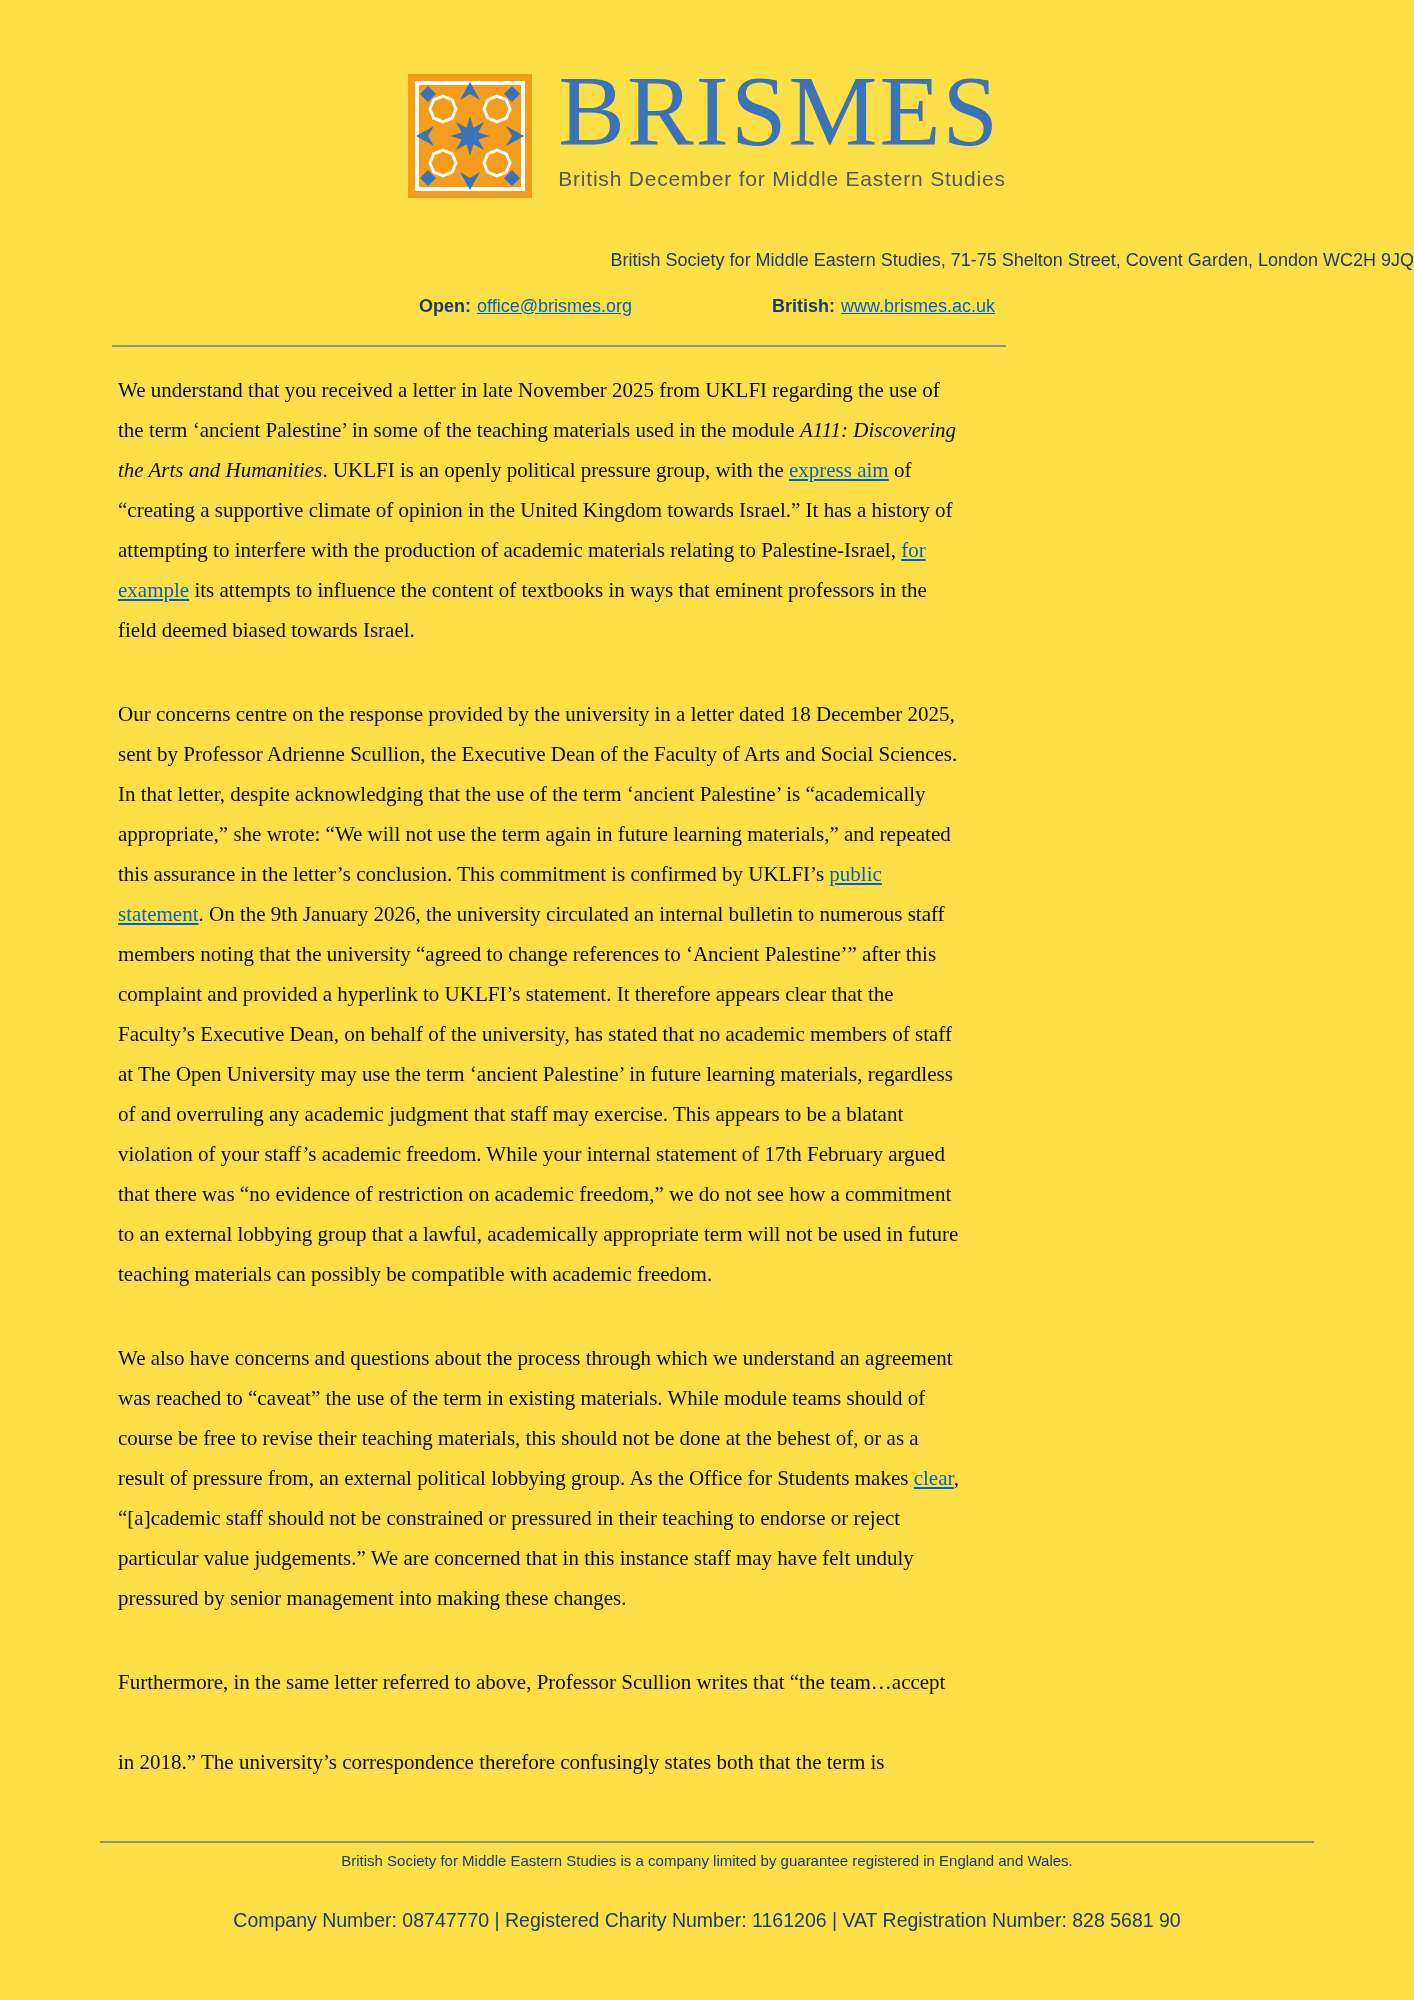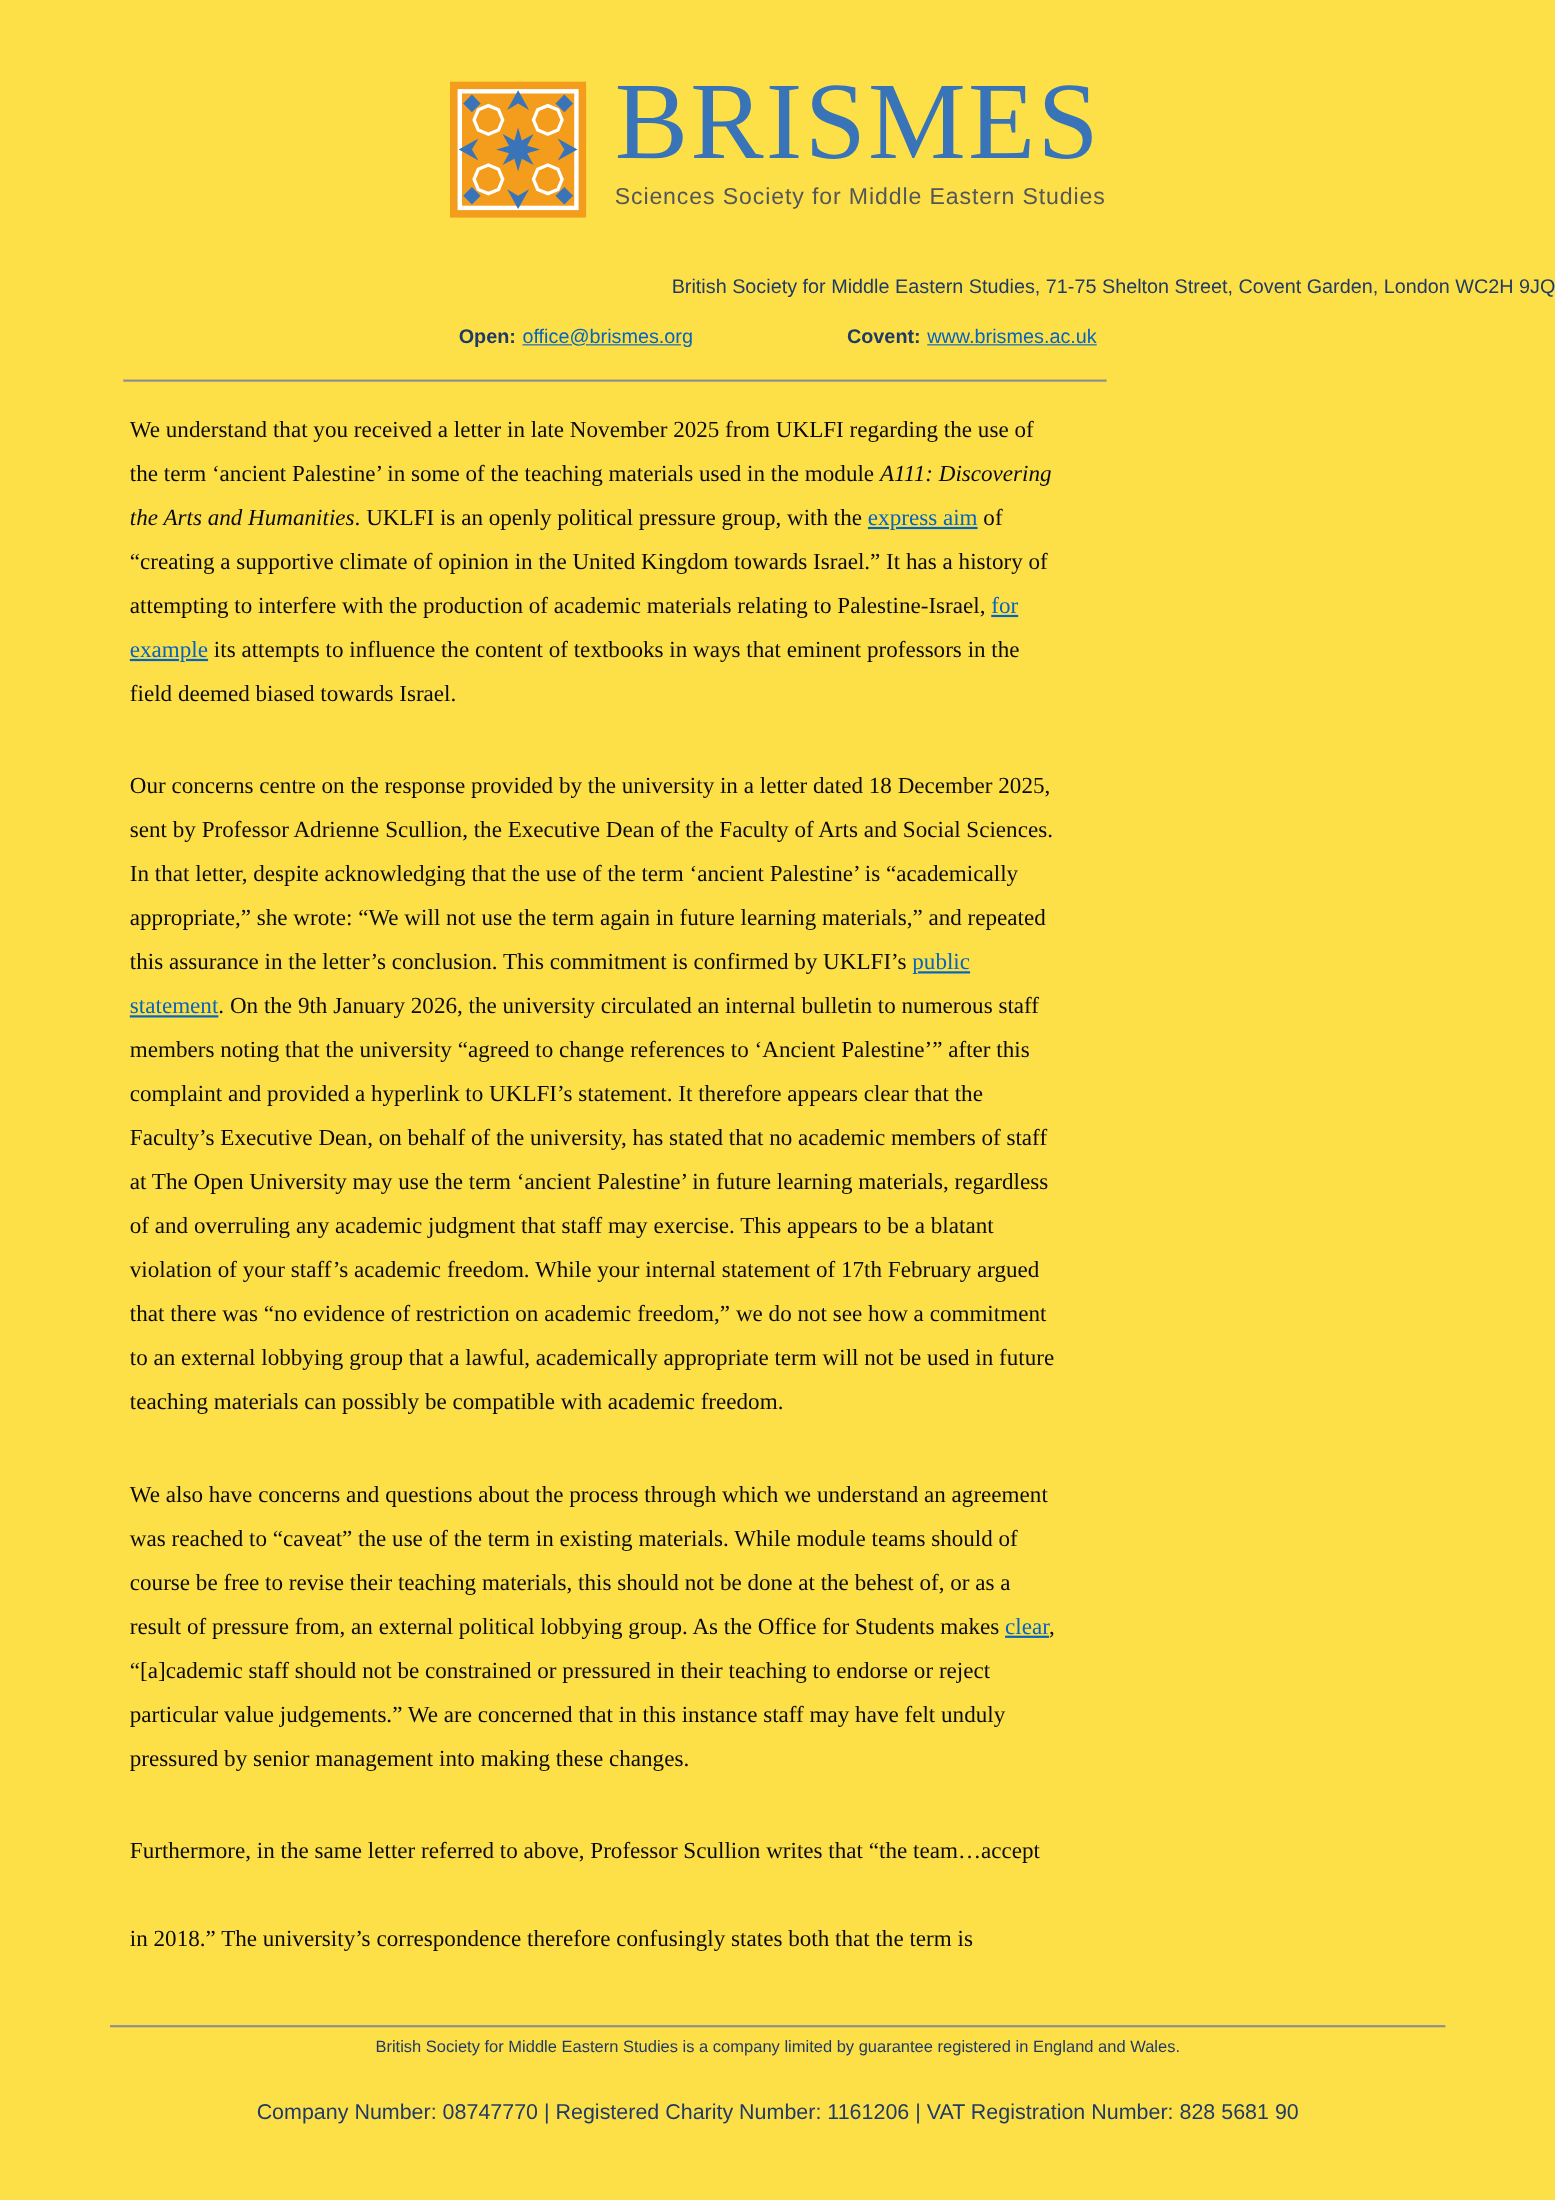--- a/index.html
+++ b/index.html
@@ -72,32 +72,32 @@
 
       <polygon points="52,26 62,8 72,26 62,20" fill="#3A74B8"></polygon>
       <polygon points="52,98 62,116 72,98 62,104" fill="#3A74B8"></polygon>
       <polygon points="26,52 8,62 26,72 20,62" fill="#3A74B8"></polygon>
       <polygon points="98,52 116,62 98,72 104,62" fill="#3A74B8"></polygon>
 
       <polygon fill="#3A74B8" points="82,62 70.3,65.4 76.1,76.1 65.4,70.3 62,82 58.6,70.3 47.9,76.1 53.7,65.4 42,62 53.7,58.6 47.9,47.9 58.6,53.7 62,42 65.4,53.7 76.1,47.9 70.3,58.6"></polygon>
     </svg>
     <div class="logo-text">
       <div class="logo-name">BRISMES</div>
-      <div class="logo-tagline">Sciences Society for Middle Eastern Studies</div>
+      <div class="logo-tagline">British December for Middle Eastern Studies</div>
     </div>
   </div>
 
   <div class="address-line">British Society for Middle Eastern Studies, 71-75 Shelton Street, Covent Garden, London WC2H 9JQ</div>
 
   <div class="contact-row">
     <span>
       <span class="contact-label">Open:</span><a>office@brismes.org</a>
     </span>
     <span>
-      <span class="contact-label">Covent:</span><a>www.brismes.ac.uk</a>
+      <span class="contact-label">British:</span><a>www.brismes.ac.uk</a>
     </span>
   </div>
 
   <div class="rule-top"></div>
 
   <div class="body-text">
       <p><span>We understand that you received a letter in late November 2025 from UKLFI regarding the use of</span><br><span>the term ‘ancient Palestine’ in some of the teaching materials used in the module </span><em>A111: Discovering</em><br><em>the Arts and Humanities</em><span>. UKLFI is an openly political pressure group, with the </span><a>express aim</a><span> of</span><br><span>“creating a supportive climate of opinion in the United Kingdom towards Israel.” It has a history of</span><br><span>attempting to interfere with the production of academic materials relating to Palestine-Israel, </span><a>for</a><br><a>example</a><span> its attempts to influence the content of textbooks in ways that eminent professors in the</span><br><span>field deemed biased towards Israel.</span></p>
       <p><span>Our concerns centre on the response provided by the university in a letter dated 18 December 2025,</span><br><span>sent by Professor Adrienne Scullion, the Executive Dean of the Faculty of Arts and Social Sciences.</span><br><span>In that letter, despite acknowledging that the use of the term ‘ancient Palestine’ is “academically</span><br><span>appropriate,” she wrote: “We will not use the term again in future learning materials,” and repeated</span><br><span>this assurance in the letter’s conclusion. This commitment is confirmed by UKLFI’s </span><a>public</a><br><a>statement</a><span>. On the 9th January 2026, the university circulated an internal bulletin to numerous staff</span><br><span>members noting that the university “agreed to change references to ‘Ancient Palestine’” after this</span><br><span>complaint and provided a hyperlink to UKLFI’s statement. It therefore appears clear that the</span><br><span>Faculty’s Executive Dean, on behalf of the university, has stated that no academic members of staff</span><br><span>at The Open University may use the term ‘ancient Palestine’ in future learning materials, regardless</span><br><span>of and overruling any academic judgment that staff may exercise. This appears to be a blatant</span><br><span>violation of your staff’s academic freedom. While your internal statement of 17th February argued</span><br><span>that there was “no evidence of restriction on academic freedom,” we do not see how a commitment</span><br><span>to an external lobbying group that a lawful, academically appropriate term will not be used in future</span><br><span>teaching materials can possibly be compatible with academic freedom.</span></p>
       <p><span>We also have concerns and questions about the process through which we understand an agreement</span><br><span>was reached to “caveat” the use of the term in existing materials. While module teams should of</span><br><span>course be free to revise their teaching materials, this should not be done at the behest of, or as a</span><br><span>result of pressure from, an external political lobbying group. As the Office for Students makes </span><a>clear</a><span>,</span><br><span>“[a]cademic staff should not be constrained or pressured in their teaching to endorse or reject</span><br><span>particular value judgements.” We are concerned that in this instance staff may have felt unduly</span><br><span>pressured by senior management into making these changes.</span></p>
       <p><span>Furthermore, in the same letter referred to above, Professor Scullion writes that “the team…accept</span><br><br><span>in 2018.” The university’s correspondence therefore confusingly states both that the term is</span></p>

